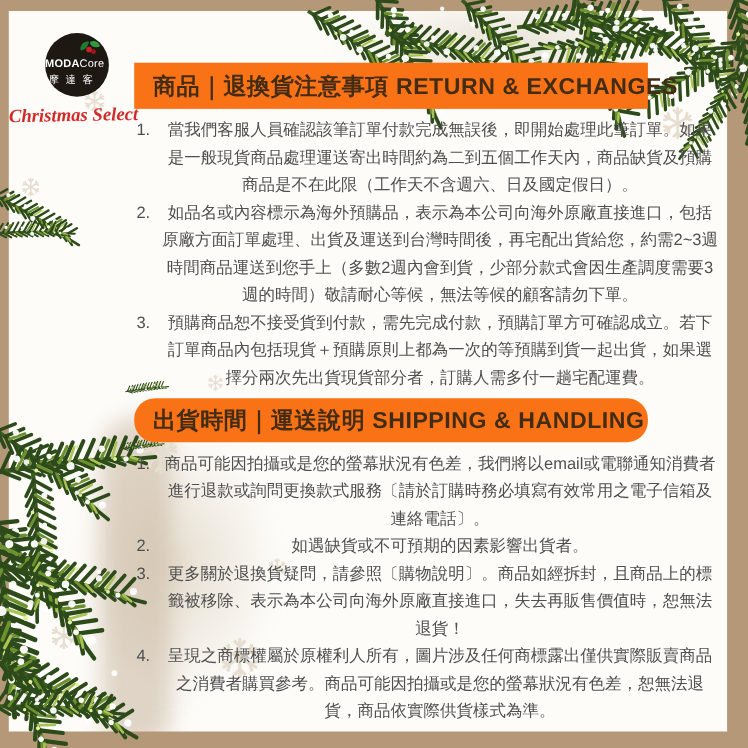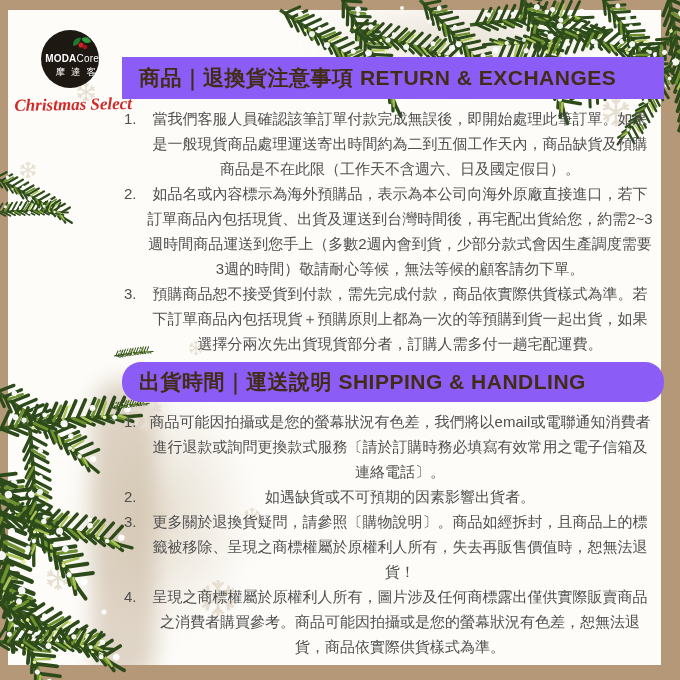--- a/index.html
+++ b/index.html
@@ -17,38 +17,38 @@
   
   .glow{position:absolute;filter:blur(10px);z-index:1;}
   .glow1{left:36px;top:350px;width:250px;height:330px;
     background:radial-gradient(closest-side,rgba(203,185,158,.45),rgba(203,185,158,0) 75%);}
   .glow2{left:250px;top:-20px;width:420px;height:120px;
     background:radial-gradient(closest-side,rgba(203,185,158,.4),rgba(203,185,158,0) 75%);}
   .glow3{left:92px;top:380px;width:64px;height:300px;border-radius:30px;
     background:rgba(193,173,147,.5);}
   .deco{position:absolute;left:0;top:0;z-index:4;pointer-events:none;}
   
-  .logo-wrap{position:absolute;left:8px;top:30px;width:124px;z-index:6;text-align:right;}
+  .logo-wrap{position:absolute;left:8px;top:30px;width:124px;z-index:6;text-align:left;}
   .logo-circle{
     position:relative;margin:0 auto;width:58px;height:58px;border-radius:50%;
     background:#1e1813;color:#fff;
   }
   .logo-holly{position:absolute;left:30px;top:6px;}
   .logo-line1{position:absolute;left:0;top:23px;width:100%;font-size:10px;letter-spacing:.2px;}
   .logo-line1 .bold{font-weight:700;}
   .logo-line1 .light{font-weight:400;}
   .logo-line2{position:absolute;left:3px;top:36px;width:100%;font-size:9.5px;letter-spacing:6px;}
   .tagline{
     margin-top:7px;font-family:"Liberation Serif","DejaVu Serif",serif;
     font-style:italic;font-weight:700;font-size:17px;color:#d22a28;
     transform:rotate(-1deg);white-space:nowrap;
   }
   
   .bar{
-    position:absolute;left:122px;width:542px;background:#8b5cf6;z-index:5;
+    position:absolute;left:122px;width:467px;background:#f97316;z-index:5;
     display:flex;align-items:center;box-sizing:border-box;padding-left:17px;
   }
   .bar1{top:57px;height:42px;}
   .bar2{top:362px;height:40px;border-radius:19px;}
   .bar .title{
     color:#432c15;font-weight:700;font-size:21px;letter-spacing:.5px;white-space:nowrap;
   }
   
   .plist{
     position:absolute;left:124px;width:530px;margin:0;padding:0;list-style:none;z-index:5;
@@ -237,43 +237,43 @@
   <div class="bar bar1">
     <span class="title">商品｜退換貨注意事項 RETURN &amp; EXCHANGES</span>
   </div>
   <ol class="plist list1">
     <li>
       <span class="num">1.</span>
       <span class="txt">當我們客服人員確認該筆訂單付款完成無誤後，即開始處理此筆訂單。如果是一般現貨商品處理運送寄出時間約為二到五個工作天內，商品缺貨及預購商品是不在此限（工作天不含週六、日及國定假日）。</span>
     </li>
     <li>
       <span class="num">2.</span>
-      <span class="txt">如品名或內容標示為海外預購品，表示為本公司向海外原廠直接進口，若下訂單商品內包括現貨、出貨及運送到台灣時間後，再宅配出貨給您，約需2~3週時間商品運送到您手上（多數2週內會到貨，少部分款式會因生產調度需要3週的時間）敬請耐心等候，無法等候的顧客請勿下單。</span>
+      <span class="txt">如品名或內容標示為海外預購品，表示為本公司向海外原廠直接進口，包括原廠方面訂單處理、出貨及運送到台灣時間後，再宅配出貨給您，約需2~3週時間商品運送到您手上（多數2週內會到貨，少部分款式會因生產調度需要3週的時間）敬請耐心等候，無法等候的顧客請勿下單。</span>
     </li>
     <li>
       <span class="num">3.</span>
-      <span class="txt">預購商品恕不接受貨到付款，需先完成付款，商品依實際供貨樣式為準。若下訂單商品內包括現貨＋預購原則上都為一次的等預購到貨一起出貨，如果選擇分兩次先出貨現貨部分者，訂購人需多付一趟宅配運費。</span>
+      <span class="txt">預購商品恕不接受貨到付款，需先完成付款，預購訂單方可確認成立。若下訂單商品內包括現貨＋預購原則上都為一次的等預購到貨一起出貨，如果選擇分兩次先出貨現貨部分者，訂購人需多付一趟宅配運費。</span>
     </li>
   </ol>
 
   <div class="bar bar2">
     <span class="title">出貨時間｜運送說明 SHIPPING &amp; HANDLING</span>
   </div>
   <ol class="plist list2">
     <li>
       <span class="num">1.</span>
       <span class="txt">商品可能因拍攝或是您的螢幕狀況有色差，我們將以email或電聯通知消費者進行退款或詢問更換款式服務〔請於訂購時務必填寫有效常用之電子信箱及連絡電話〕。</span>
     </li>
     <li>
       <span class="num">2.</span>
       <span class="txt">如遇缺貨或不可預期的因素影響出貨者。</span>
     </li>
     <li>
       <span class="num">3.</span>
-      <span class="txt">更多關於退換貨疑問，請參照〔購物說明〕。商品如經拆封，且商品上的標籤被移除、呈現之商標權屬於原權利人所有，失去再販售價值時，恕無法退貨！</span>
+      <span class="txt">更多關於退換貨疑問，請參照〔購物說明〕。商品如經拆封，且商品上的標籤被移除、表示為本公司向海外原廠直接進口，失去再販售價值時，恕無法退貨！</span>
     </li>
     <li>
       <span class="num">4.</span>
       <span class="txt">呈現之商標權屬於原權利人所有，圖片涉及任何商標露出僅供實際販賣商品之消費者購買參考。商品可能因拍攝或是您的螢幕狀況有色差，恕無法退貨，商品依實際供貨樣式為準。</span>
     </li>
   </ol>
 
 </div>
 
 </body></html>

